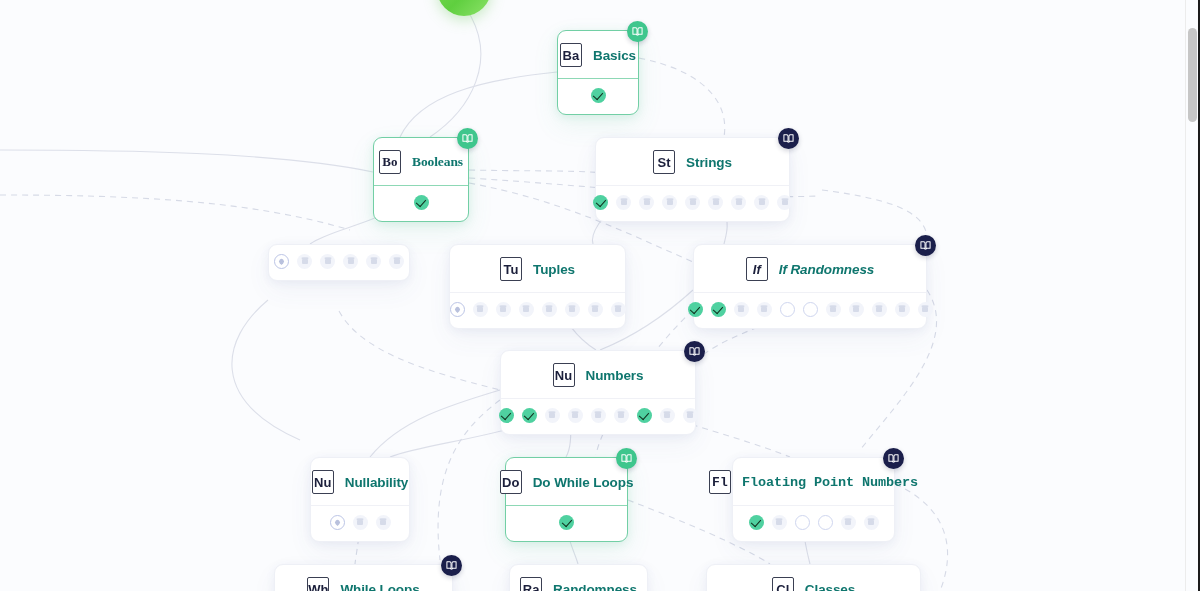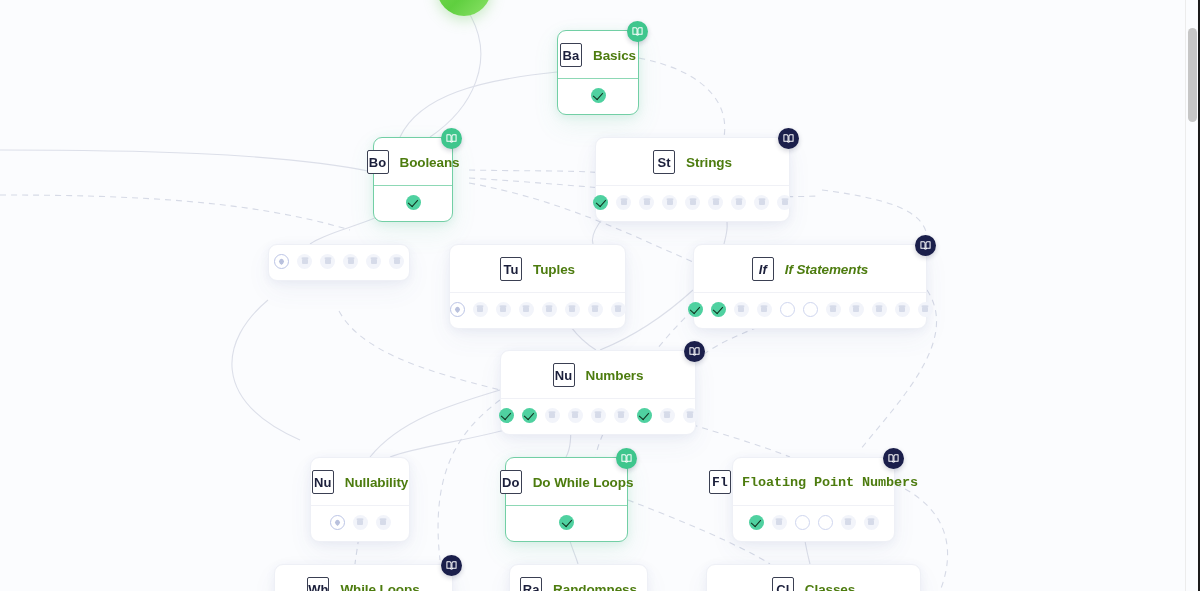--- a/index.html
+++ b/index.html
@@ -65,21 +65,21 @@
     color:#1b1f3b;
     font-size: 13px;
     font-weight: 700;
     letter-spacing: .1px;
     display:flex; align-items:center; justify-content:center;
     background:#fff;
   }
   .node-title {
     font-size: 13.5px;
     font-weight: 700;
-    color: #4d7c0f;
+    color: #0f766e;
     white-space: nowrap;
     letter-spacing: -.1px;
   }
   .node-body {
     display:flex;
     align-items:center;
     justify-content:center;
     gap: 8px;
     padding: 9px 16px 11px 16px;
   }
@@ -203,21 +203,21 @@
         <div class="node-body">
           <span class="dot done"></span>
         </div>
         <div class="badge green">
           <svg width="11" height="11" viewBox="0 0 24 24" fill="none" stroke="#ffffff" stroke-width="2.2" stroke-linecap="round" stroke-linejoin="round">
             <path d="M2 4h6a3 3 0 0 1 3 3v13a2.5 2.5 0 0 0-2.5-2H2z"></path>
             <path d="M22 4h-6a3 3 0 0 0-3 3v13a2.5 2.5 0 0 1 2.5-2H22z"></path>
           </svg>
         </div>
       </div>
-      <div class="node active has-body" style="left: 373px; top: 137px; width: 80px;">
+      <div class="node active has-body" style="left: 373px; top: 137px; width: 96px; font-family: Liberation Serif, serif;">
         <div class="node-head">
           <div class="abbr">Bo</div>
           <div class="node-title">Booleans</div>
         </div>
         <div class="node-body">
           <span class="dot done"></span>
         </div>
         <div class="badge green">
           <svg width="11" height="11" viewBox="0 0 24 24" fill="none" stroke="#ffffff" stroke-width="2.2" stroke-linecap="round" stroke-linejoin="round">
             <path d="M2 4h6a3 3 0 0 1 3 3v13a2.5 2.5 0 0 0-2.5-2H2z"></path>
@@ -270,21 +270,21 @@
           <span class="dot locked"></span>
           <span class="dot locked"></span>
           <span class="dot locked"></span>
           <span class="dot locked"></span>
           <span class="dot locked"></span>
         </div>
       </div>
       <div class="node has-body" style="left: 693px; top: 244px; width: 234px; font-style: italic;">
         <div class="node-head">
           <div class="abbr">If</div>
-          <div class="node-title">If Statements</div>
+          <div class="node-title">If Randomness</div>
         </div>
         <div class="node-body">
           <span class="dot done"></span>
           <span class="dot done"></span>
           <span class="dot locked"></span>
           <span class="dot locked"></span>
           <span class="dot empty"></span>
           <span class="dot empty"></span>
           <span class="dot locked"></span>
           <span class="dot locked"></span>

